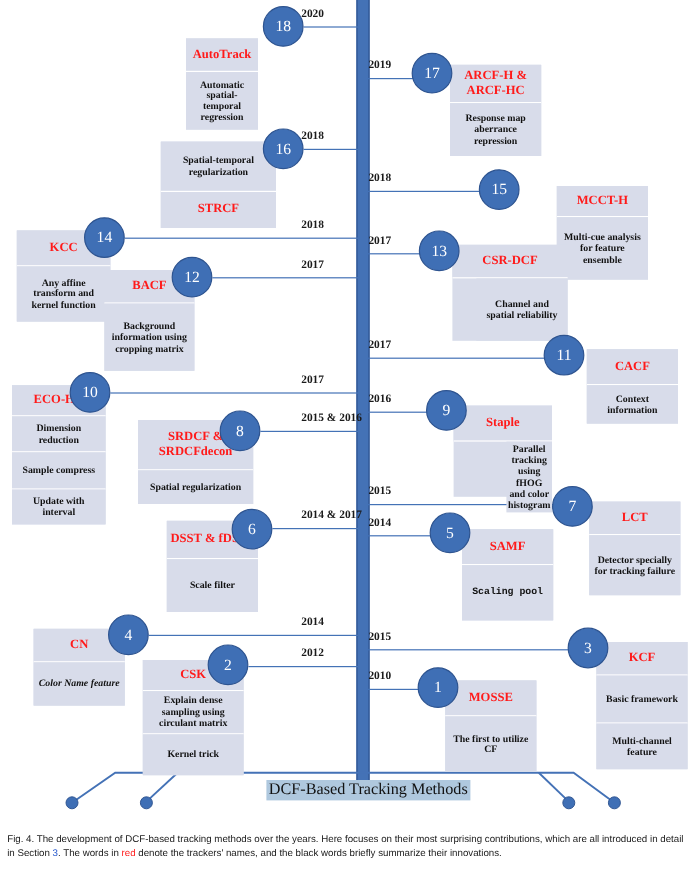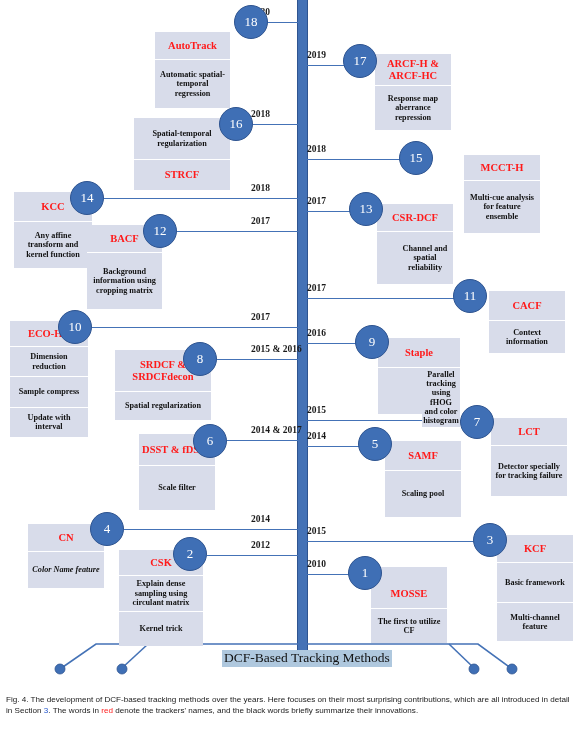--- a/index.html
+++ b/index.html
@@ -120,22 +120,22 @@
   #caption .blue { color: #2255CC; }
 </style>
 </head>
 <body>
 
 <div id="figure">
   <div class="trunk" id="trunk" style="left: 297px; top: 0px; width: 11px; height: 655px;"></div>
   <div id="nodes-layer">
       <div class="branch" style="left: 253px; top: 22px; width: 46px;"></div>
       <div class="year" style="left: 251px; top: 7px;">2020</div>
-      <div class="node" style="left: 234px; top: 5px;">18</div>
-      <div class="card" style="left: 155px; top: 32px; width: 75px; height: 76px;">
+      <div class="node" style="left: 219px; top: 5px;">18</div>
+      <div class="card" style="left: 155px; top: 32px; width: 60px; height: 76px;">
         <div class="cell title" style="height: 28px; flex: 0 0 28px;">AutoTrack</div>
         <div class="cell desc" style="flex: 1 1 0px;">Automatic spatial-temporal regression</div>
       </div>
       <div class="branch" style="left: 306px; top: 65px; width: 46px;"></div>
       <div class="year" style="left: 307px; top: 50px;">2019</div>
       <div class="node" style="left: 343px; top: 44px;">17</div>
       <div class="card" style="left: 375px; top: 54px; width: 76px; height: 76px;">
         <div class="cell title" style="height: 32px; flex: 0 0 32px;">ARCF-H &amp; ARCF-HC</div>
         <div class="cell desc" style="flex: 1 1 0px;">Response map aberrance repression</div>
       </div>
@@ -156,21 +156,21 @@
       <div class="branch" style="left: 104px; top: 198px; width: 195px;"></div>
       <div class="year" style="left: 251px; top: 183px;">2018</div>
       <div class="node" style="left: 70px; top: 181px;">14</div>
       <div class="card" style="left: 14px; top: 192px; width: 78px; height: 76px;">
         <div class="cell title" style="height: 30px; flex: 0 0 30px;">KCC</div>
         <div class="cell desc" style="flex: 1 1 0px;">Any affine transform and kernel function</div>
       </div>
       <div class="branch" style="left: 306px; top: 211px; width: 52px;"></div>
       <div class="year" style="left: 307px; top: 196px;">2017</div>
       <div class="node" style="left: 349px; top: 192px;">13</div>
-      <div class="card" style="left: 377px; top: 204px; width: 76px; height: 80px;">
+      <div class="card" style="left: 377px; top: 204px; width: 96px; height: 80px;">
         <div class="cell title" style="height: 28px; flex: 0 0 28px;">CSR-DCF</div>
         <div class="cell desc" style="flex: 1 1 0px; margin-left: 20px;">Channel and spatial reliability</div>
       </div>
       <div class="branch" style="left: 177px; top: 231px; width: 122px;"></div>
       <div class="year" style="left: 251px; top: 216px;">2017</div>
       <div class="node" style="left: 143px; top: 214px;">12</div>
       <div class="card" style="left: 87px; top: 225px; width: 75px; height: 84px;">
         <div class="cell title" style="height: 28px; flex: 0 0 28px;">BACF</div>
         <div class="cell desc" style="flex: 1 1 0px;">Background information using cropping matrix</div>
       </div>
@@ -216,21 +216,21 @@
       <div class="node" style="left: 193px; top: 424px;">6</div>
       <div class="card" style="left: 139px; top: 434px; width: 76px; height: 76px;">
         <div class="cell title" style="height: 32px; flex: 0 0 32px;">DSST &amp; fDSST</div>
         <div class="cell desc" style="flex: 1 1 0px;">Scale filter</div>
       </div>
       <div class="branch" style="left: 306px; top: 446px; width: 61px;"></div>
       <div class="year" style="left: 307px; top: 431px;">2014</div>
       <div class="node" style="left: 358px; top: 427px;">5</div>
       <div class="card" style="left: 385px; top: 441px; width: 76px; height: 76px;">
         <div class="cell title" style="height: 30px; flex: 0 0 30px;">SAMF</div>
-        <div class="cell desc" style="flex: 1 1 0px;">Scaling pool</div>
+        <div class="cell desc" style="flex: 1 1 0px; font-family: Liberation Mono, monospace;">Scaling pool</div>
       </div>
       <div class="branch" style="left: 124px; top: 529px; width: 175px;"></div>
       <div class="year" style="left: 251px; top: 514px;">2014</div>
       <div class="node" style="left: 90px; top: 512px;">4</div>
       <div class="card" style="left: 28px; top: 524px; width: 76px; height: 64px;">
         <div class="cell title" style="height: 28px; flex: 0 0 28px;">CN</div>
         <div class="cell desc" style="flex: 1 1 0px; font-style: italic;">Color Name feature</div>
       </div>
       <div class="branch" style="left: 306px; top: 541px; width: 176px;"></div>
       <div class="year" style="left: 307px; top: 526px;">2015</div>
@@ -245,21 +245,21 @@
       <div class="node" style="left: 173px; top: 537px;">2</div>
       <div class="card" style="left: 119px; top: 550px; width: 84px; height: 96px;">
         <div class="cell title" style="height: 26px; flex: 0 0 26px;">CSK</div>
         <div class="cell desc" style="flex: 1 1 0px;">Explain dense sampling using circulant matrix</div>
         <div class="cell desc" style="flex: 1 1 0px;">Kernel trick</div>
       </div>
       <div class="branch" style="left: 306px; top: 574px; width: 51px;"></div>
       <div class="year" style="left: 307px; top: 559px; text-align: right;">2010</div>
       <div class="node" style="left: 348px; top: 556px;">1</div>
       <div class="card" style="left: 371px; top: 567px; width: 76px; height: 76px;">
-        <div class="cell title" style="height: 30px; flex: 0 0 30px; margin-top: 12px;">MOSSE</div>
+        <div class="cell title" style="height: 30px; flex: 0 0 30px;">MOSSE</div>
         <div class="cell desc" style="flex: 1 1 0px;">The first to utilize CF</div>
       </div>
     </div>
 
   <svg id="root-svg" viewBox="0 0 577 50">
     <path d="M 60 33 L 96 8 L 300 8 L 478 8 L 512 33" fill="none" stroke="#4472B6" stroke-width="1.6"></path>
     <path d="M 122 32 L 148 8" fill="none" stroke="#4472B6" stroke-width="1.6"></path>
     <path d="M 449 8 L 474 32" fill="none" stroke="#4472B6" stroke-width="1.6"></path>
     <circle cx="60" cy="33" r="5" fill="#3F6FB5" stroke="#2E5490" stroke-width="0.8"></circle>
     <circle cx="122" cy="33" r="5" fill="#3F6FB5" stroke="#2E5490" stroke-width="0.8"></circle>

